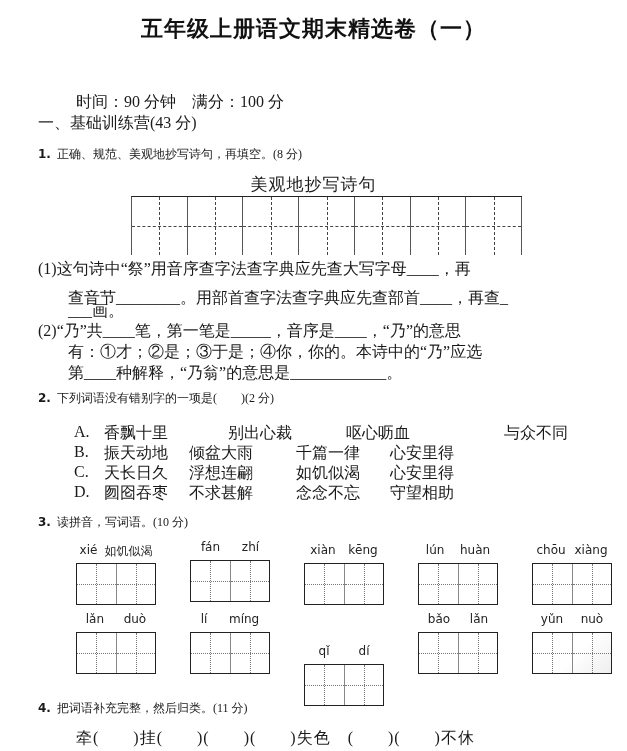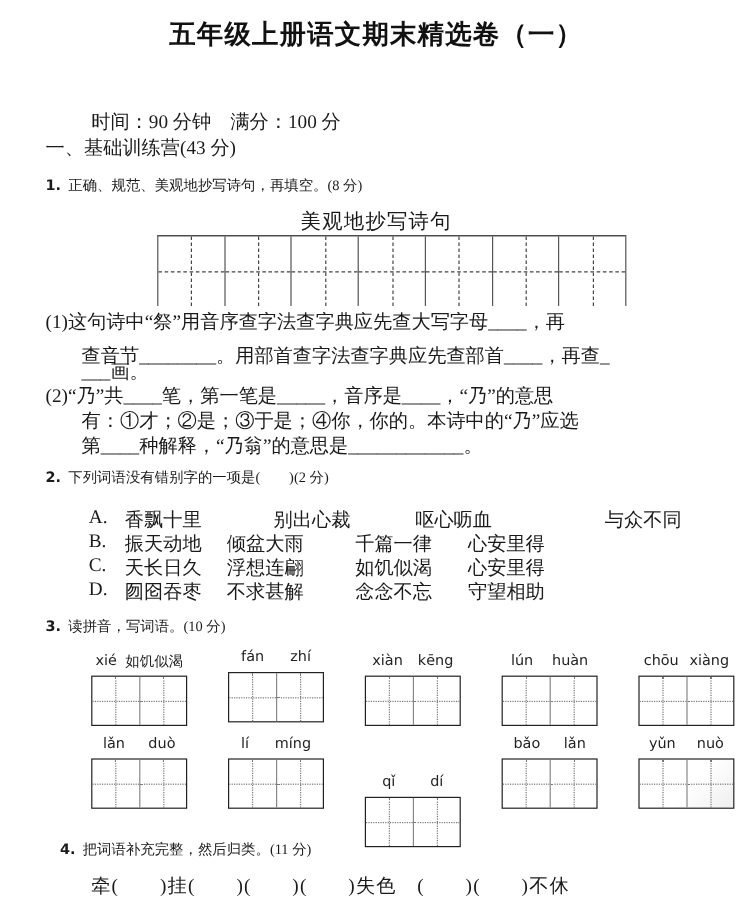--- a/index.html
+++ b/index.html
@@ -187,16 +187,16 @@
   <div class="py">
       <span>yǔn</span>
       <span>nuò</span>
     </div>
   <div class="box" style="background:linear-gradient(135deg,#fff 55%,#eee 100%);">
       <div class="half"></div>
       <div class="half"></div>
     </div>
 </div>
 
-<div class="abs q" style="left:38px; top:700px;margin-left:12px;">
+<div class="abs q" style="left:38px; top:700px;">
   <span class="qnum">4.</span><span>把词语补充完整，然后归类。(11 分)</span>
 </div>
 <div class="abs q4line">牵(　　)挂(　　)(　　)(　　)失色　(　　)(　　)不休</div>
 
 </body></html>

